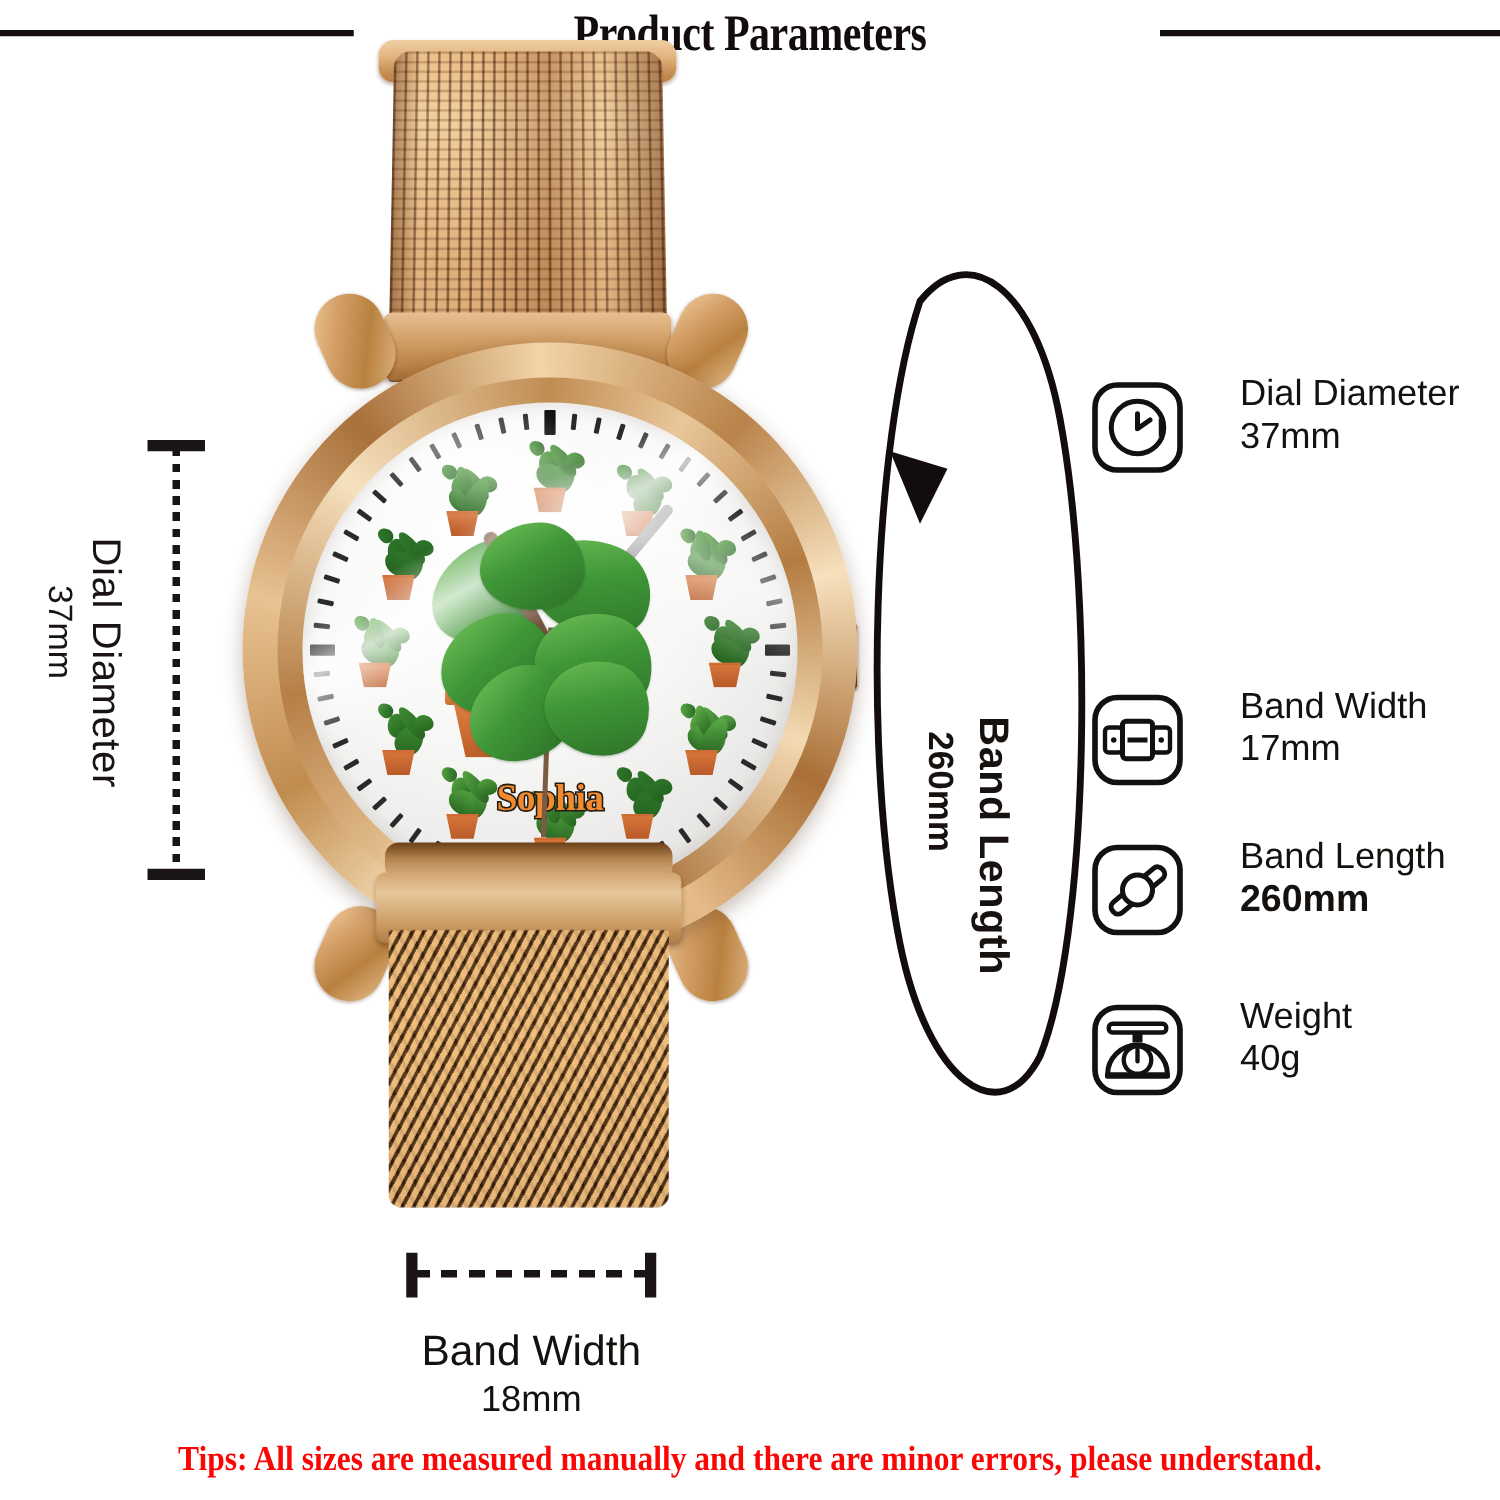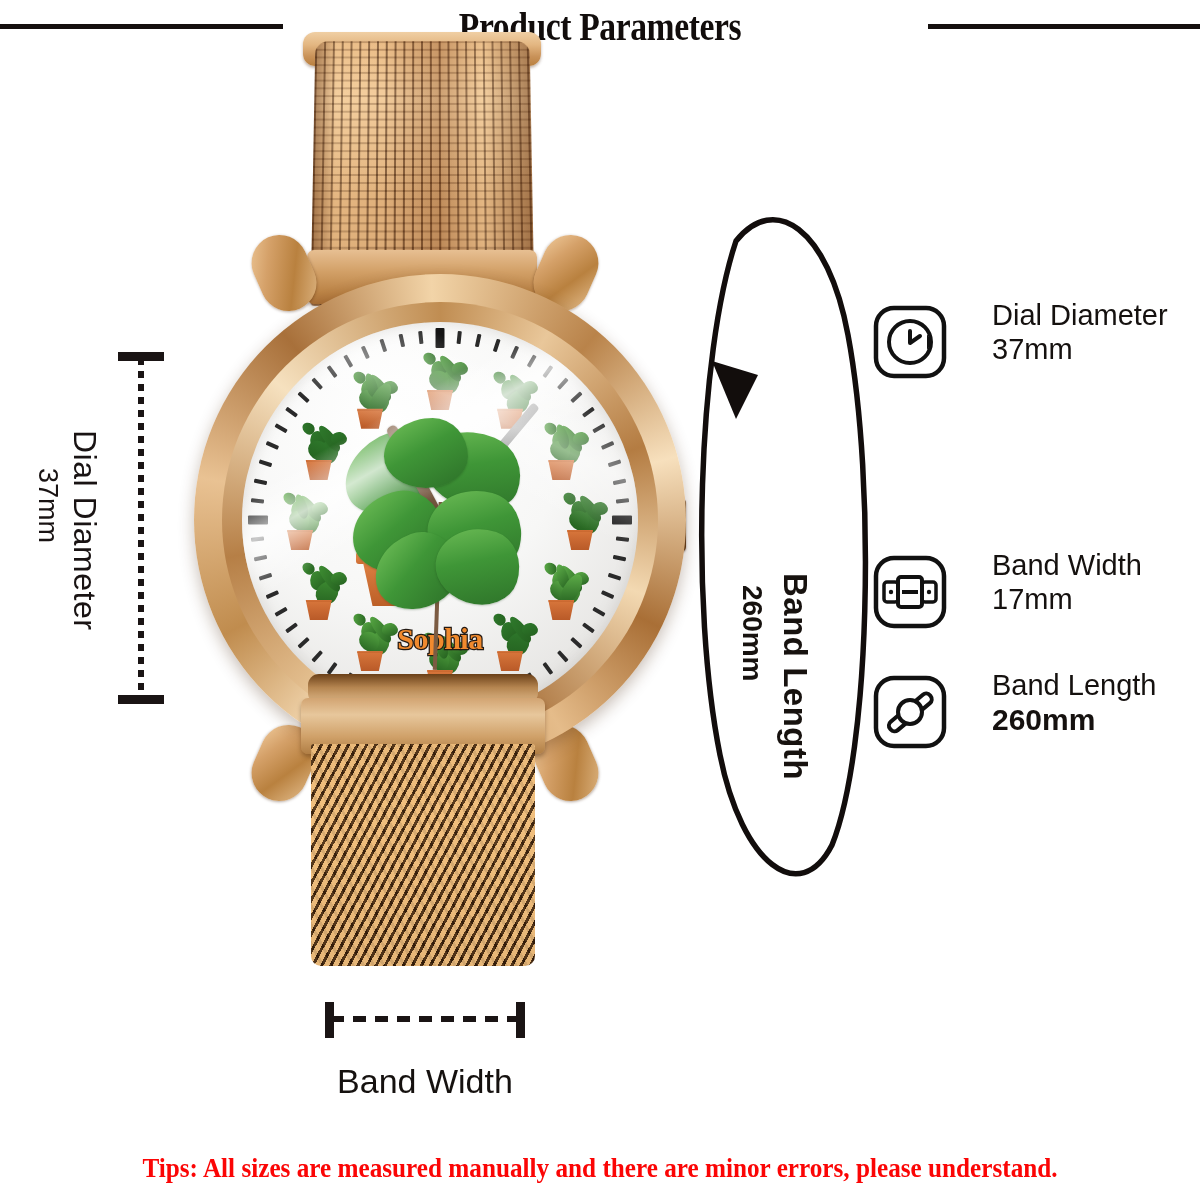--- a/index.html
+++ b/index.html
@@ -741,25 +741,41 @@
         <rect x="4" y="4" width="68" height="68" rx="18" fill="none" stroke="#111" stroke-width="4.5"></rect>
         <rect x="12" y="33" width="52" height="11" rx="5" fill="none" stroke="#111" stroke-width="4" transform="rotate(-40 38 38)"></rect>
         <circle cx="38" cy="38" r="12" fill="#fff" stroke="#111" stroke-width="4"></circle>
       </svg>
       <div class="spec-text">
         <div class="spec-label">Band Length</div>
         <div class="spec-value strong">260mm</div>
       </div>
     </div>
 
+    <div class="spec-row" style="top:498px">
+      <svg class="spec-icon" viewBox="0 0 76 76">
+        <rect x="4" y="4" width="68" height="68" rx="18" fill="none" stroke="#111" stroke-width="4.5"></rect>
+        <rect x="15" y="17" width="46" height="7" rx="3" fill="none" stroke="#111" stroke-width="3.5"></rect>
+        <rect x="34" y="24" width="8" height="8" fill="#111"></rect>
+        <path d="M 14 58 A 24 24 0 0 1 62 58 Z" fill="none" stroke="#111" stroke-width="4"></path>
+        <rect x="12" y="56" width="52" height="5" rx="2" fill="#111"></rect>
+        <circle cx="38" cy="46" r="11" fill="none" stroke="#111" stroke-width="3.5"></circle>
+        <path d="M 38 38 L 38 47" stroke="#111" stroke-width="3.5" stroke-linecap="round"></path>
+      </svg>
+      <div class="spec-text">
+        <div class="spec-label">Weight</div>
+        <div class="spec-value">40g</div>
+      </div>
+    </div>
 
   </div>
 
   <div id="bw-dim">
     <div id="bw-cap-left"></div>
     <div id="bw-line"></div>
     <div id="bw-cap-right"></div>
   </div>
   <div id="bw-label">Band Width</div>
+  <div id="bw-value">18mm</div>
 
   <div id="tips-text">Tips: All sizes are measured manually and there are minor errors, please understand.</div>
 
 </div>
 
 </body></html>

